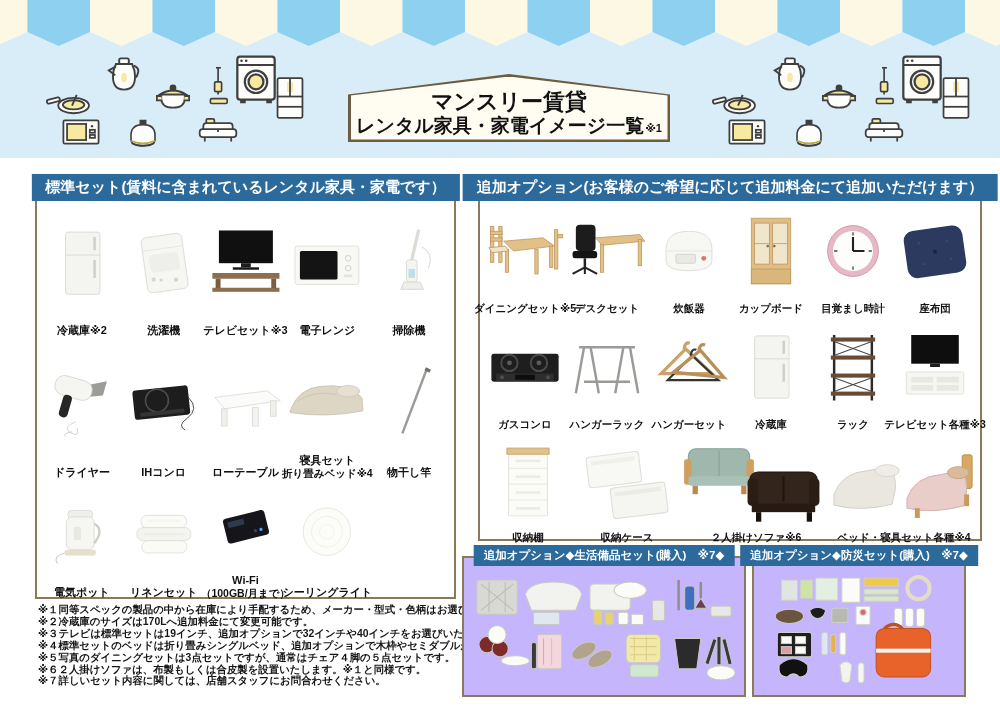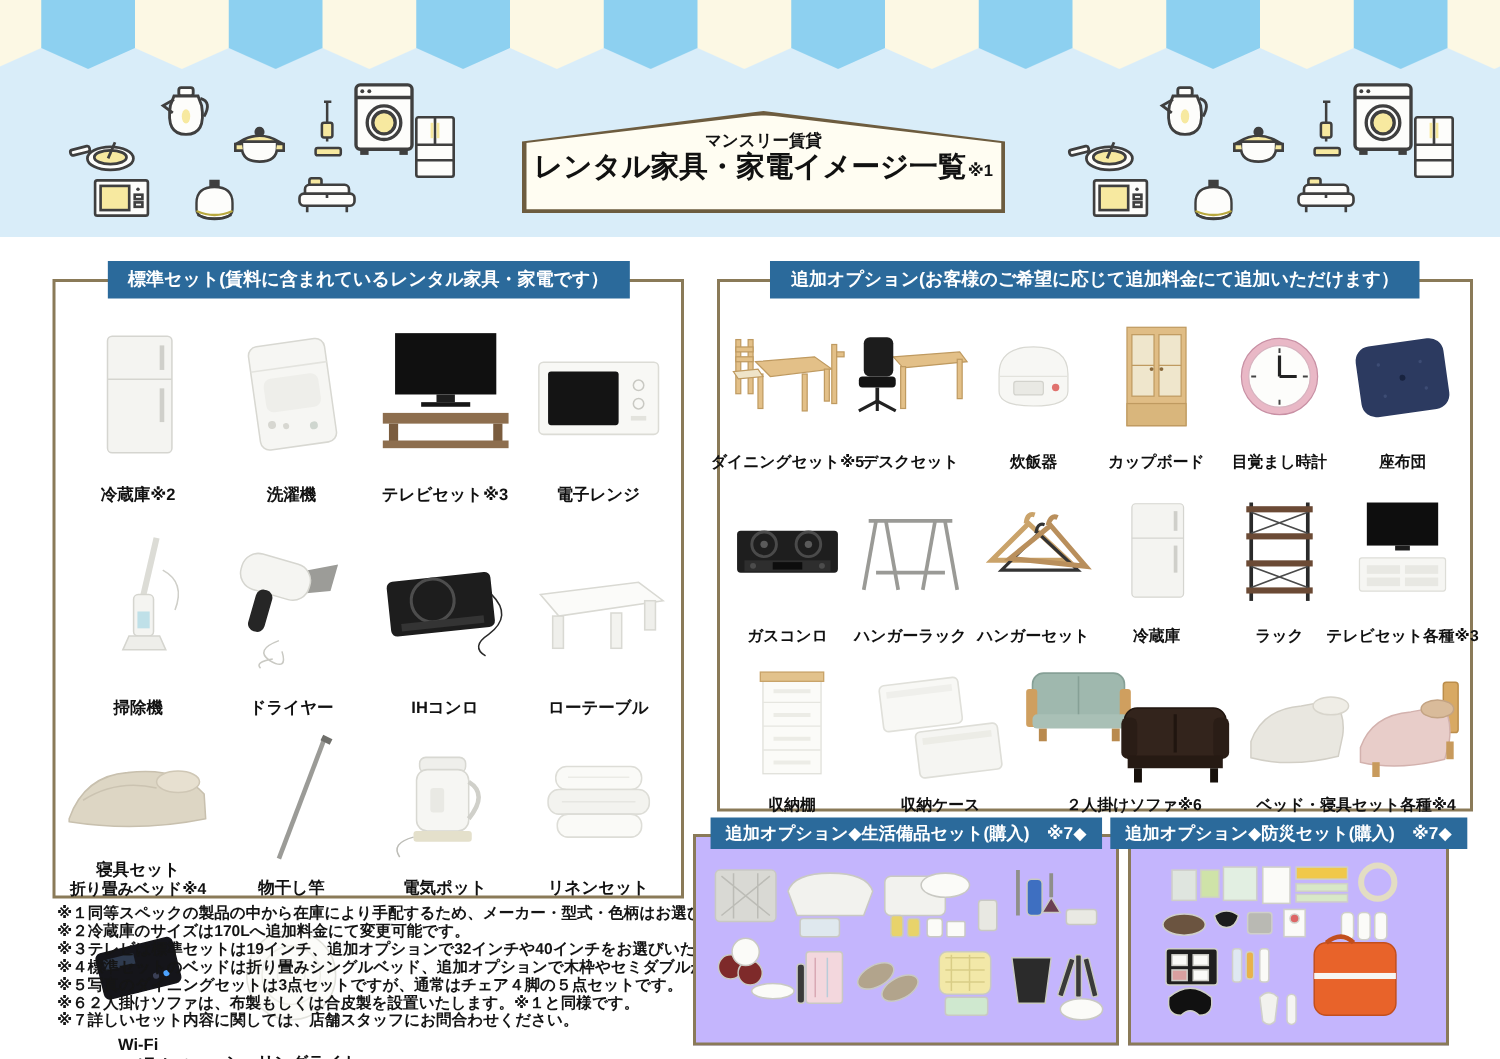--- a/index.html
+++ b/index.html
@@ -9,31 +9,31 @@
   .banner-bg{position:absolute;left:0;top:0;width:1000px;height:158px;background:#d9edf9;}
   .awning{position:absolute;left:0;top:0;}
   .deco{position:absolute;top:50px;}
   .deco-left{left:32px;}
   .deco-right{left:698px;}
   .title-box{position:absolute;left:348px;top:74px;width:322px;height:68px;background:#6d5c3f;
              clip-path:polygon(0 30%,50% 0,100% 30%,100% 100%,0 100%);}
   .tb-inner{position:absolute;inset:2.5px;background:#fffdf2;
             clip-path:polygon(0 30%,50% 0,100% 30%,100% 100%,0 100%);
             text-align:center;padding-top:11px;box-sizing:border-box;}
-  .tb-line1{font-size:11px;font-weight:700;line-height:1.25;}
+  .tb-line1{font-size:22px;font-weight:700;line-height:1.25;}
   .tb-line2{font-size:19px;font-weight:700;line-height:1.2;}
   .tb-note{font-size:11px;font-weight:700;margin-left:1px;}
   
   .panel{position:absolute;border:2px solid #8a7a58;background:#fff;box-sizing:border-box;}
   .panel-left{left:35px;top:186px;width:421px;height:413px;}
   .panel-right{left:462px;top:186px;width:504px;height:355px;margin-left:16px;}
   .panel-header{position:absolute;top:-14px;left:50%;transform:translateX(-50%);
-                background:#2b6a9b;color:#fff;font-weight:700;font-size:12px;
+                background:#2b6a9b;color:#fff;font-weight:700;font-size:15px;
                 padding:4px 14px;white-space:nowrap;letter-spacing:0;}
-  .lgrid{display:grid;grid-template-columns:repeat(4,1fr);grid-template-rows:133px 142px 120px;
+  .lgrid{display:grid;grid-template-columns:repeat(5,1fr);grid-template-rows:133px 142px 120px;
          padding:16px 4px 0;height:calc(100% - 16px);box-sizing:border-box;}
   .rrow{display:grid;padding:0 4px;box-sizing:border-box;}
   .rrow1{grid-template-columns:repeat(6,1fr);height:112px;margin-top:14px;}
   .rrow2{grid-template-columns:repeat(6,1fr);height:112px;margin-top:4px;}
   .rrow3{grid-template-columns:88px 110px 148px 148px;height:104px;margin-top:2px;}
   .cell{display:flex;flex-direction:column;align-items:center;justify-content:flex-end;min-width:0;}
   .ph{width:100%;flex:1 1 auto;min-height:0;}
   .lab{font-size:11px;font-weight:700;line-height:1.18;text-align:center;white-space:nowrap;color:#111;}
   .lab.s2{font-size:10.5px;}
   

